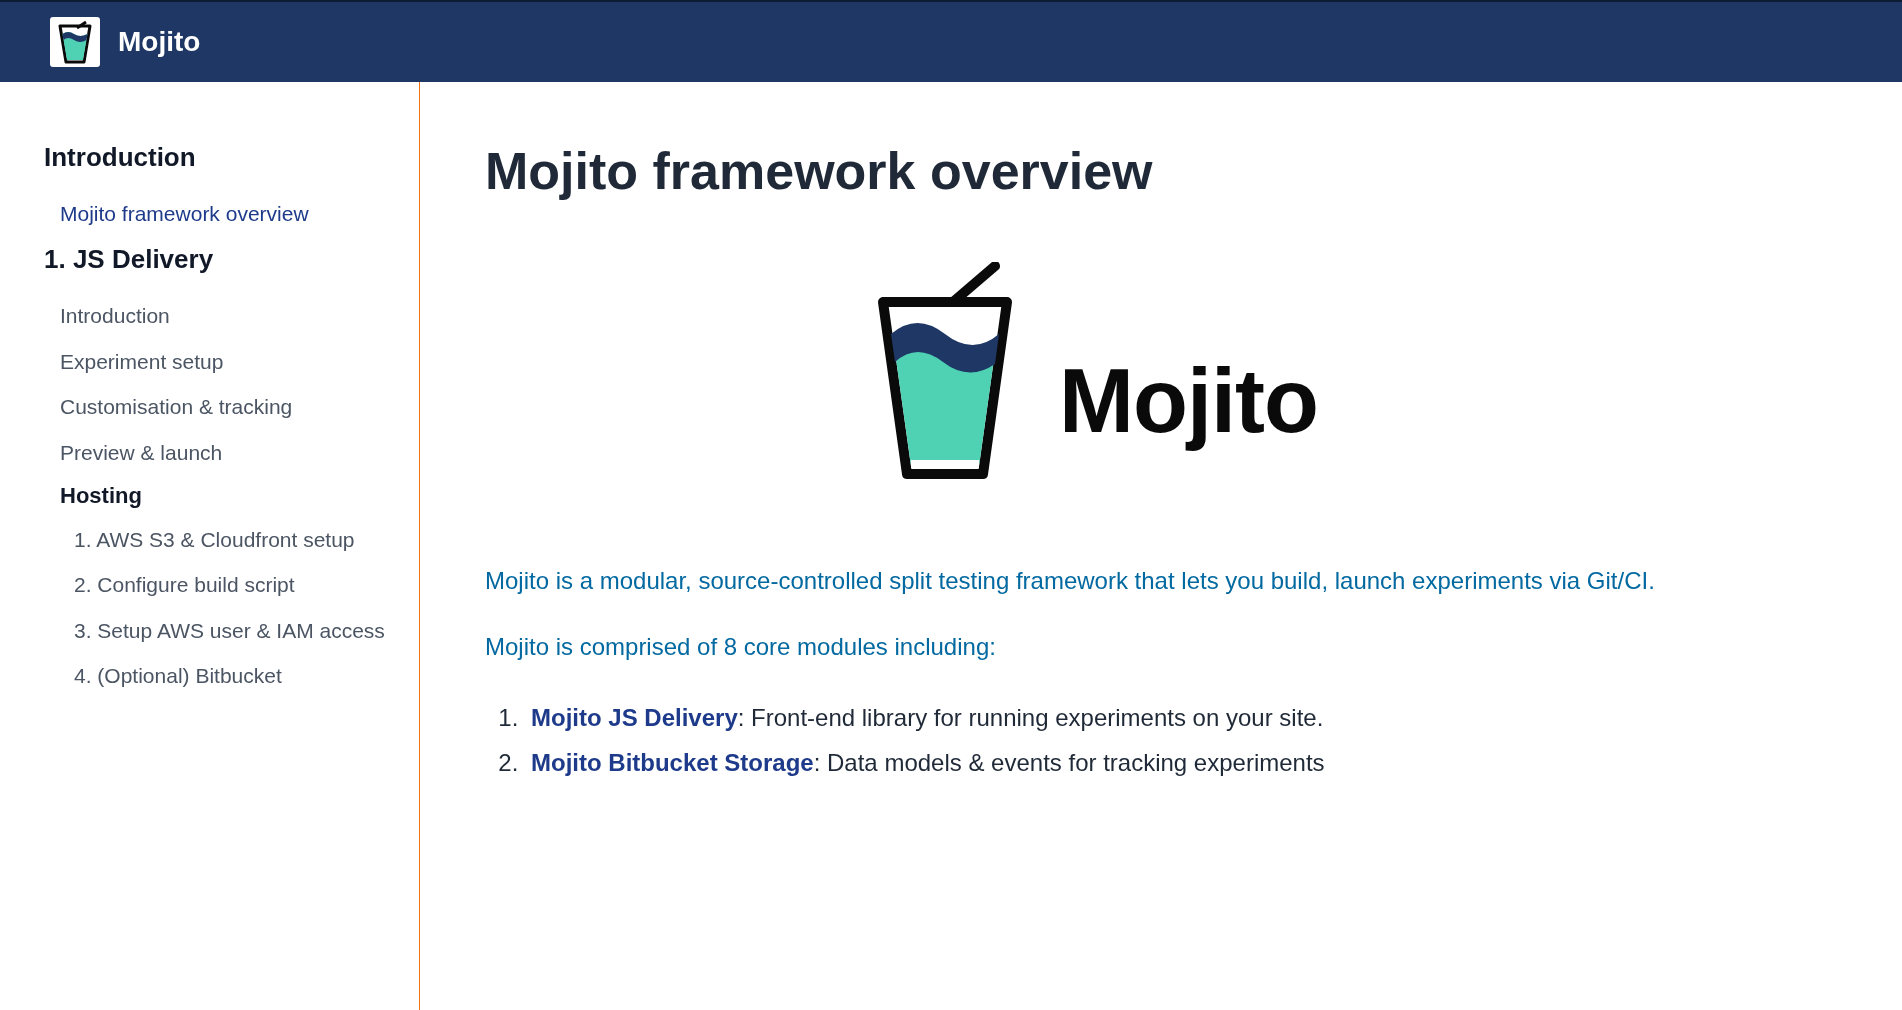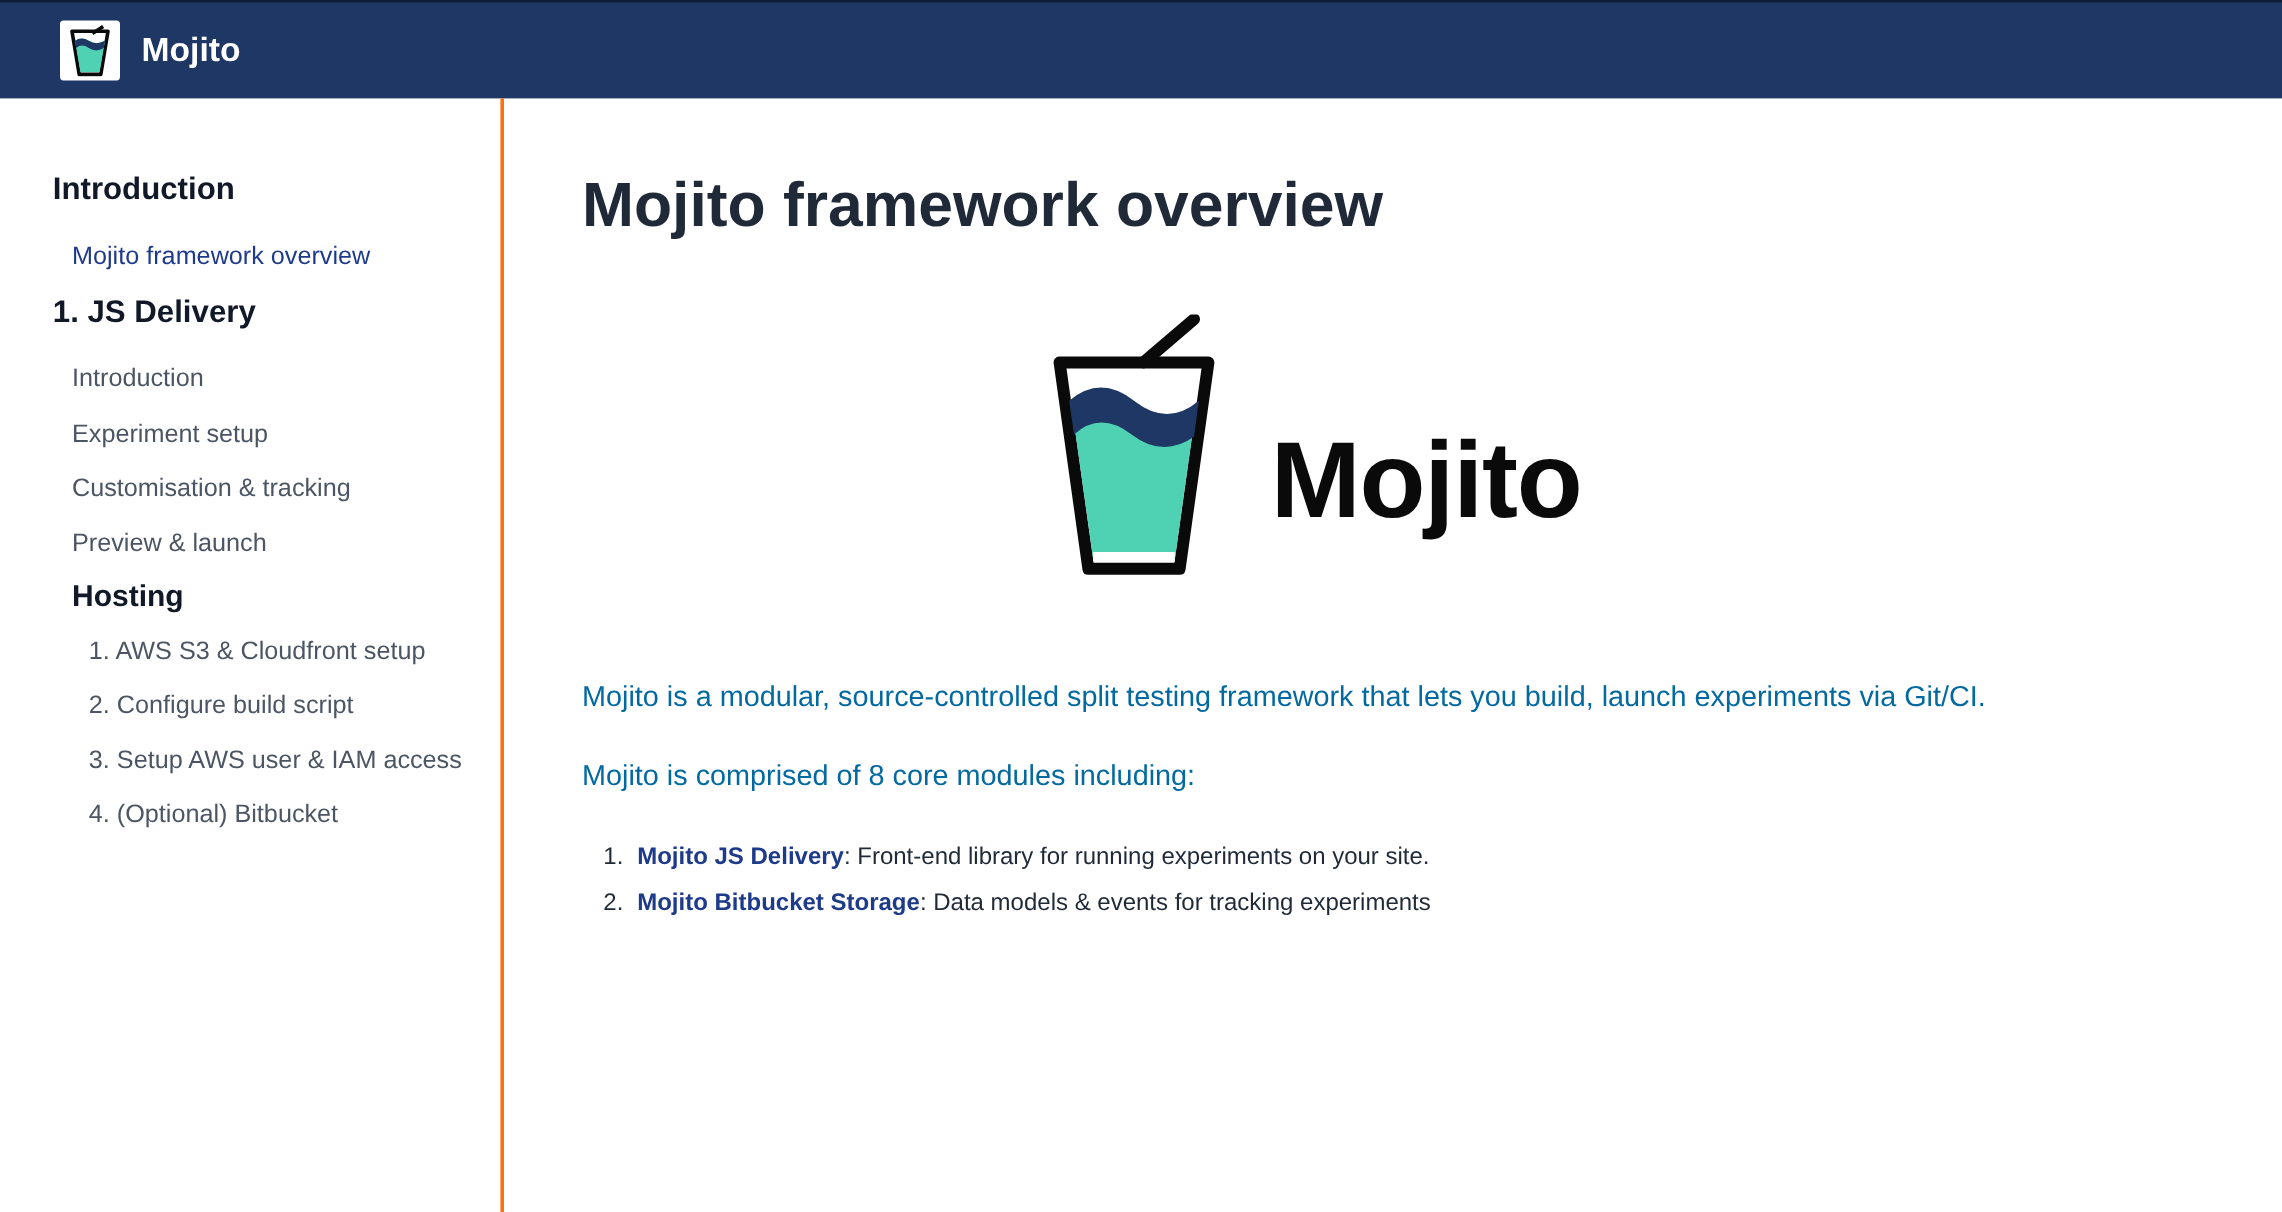--- a/index.html
+++ b/index.html
@@ -39,21 +39,21 @@
   
   .layout {
     display: flex;
     height: calc(100% - 82px);
   }
 
   
   .sidebar-wrap {
     width: 420px;
     position: relative;
-    border-right: 3px solid #f97316;
+    border-right: 1px solid #f97316;
   }
   .sidebar {
     height: 100%;
     overflow-y: auto;
     padding: 60px 30px 30px 44px;
   }
   
   .sidebar::-webkit-scrollbar { width: 14px; }
   .sidebar::-webkit-scrollbar-track { background: transparent; }
   .sidebar::-webkit-scrollbar-thumb { background: #b5b9c1; border-radius: 7px; }
@@ -72,21 +72,21 @@
     display: block;
     font-size: 21px;
     line-height: 1.4;
     color: #4b5563;
     margin: 16px 0 16px 16px;
     cursor: pointer;
   }
   .nav-link.active { color: #1e3a8a; font-weight: 500; }
   .nav-subheading {
     display: block;
-    font-size: 25px;
+    font-size: 22px;
     font-weight: 700;
     color: #111827;
     margin: 16px 0 16px 16px;
     cursor: default;
   }
   .nav-link.indent2 { margin-left: 30px; }
 
   
   .main {
     flex: 1;
@@ -117,21 +117,21 @@
     padding-bottom: 40px;
   }
   .body-text {
     font-size: 24px;
     line-height: 1.6;
     color: #0369a1;
     margin-bottom: 28px;
   }
   .modules-list {
     margin-left: 40px;
-    font-size: 20px;
+    font-size: 24px;
     line-height: 1.9;
     color: #1f2937;
   }
   .modules-list li { padding-left: 6px; }
   .module-name { font-weight: 700; color: #1e3a8a; }
 </style>
 </head>
 <body>
 
 <div class="header">

